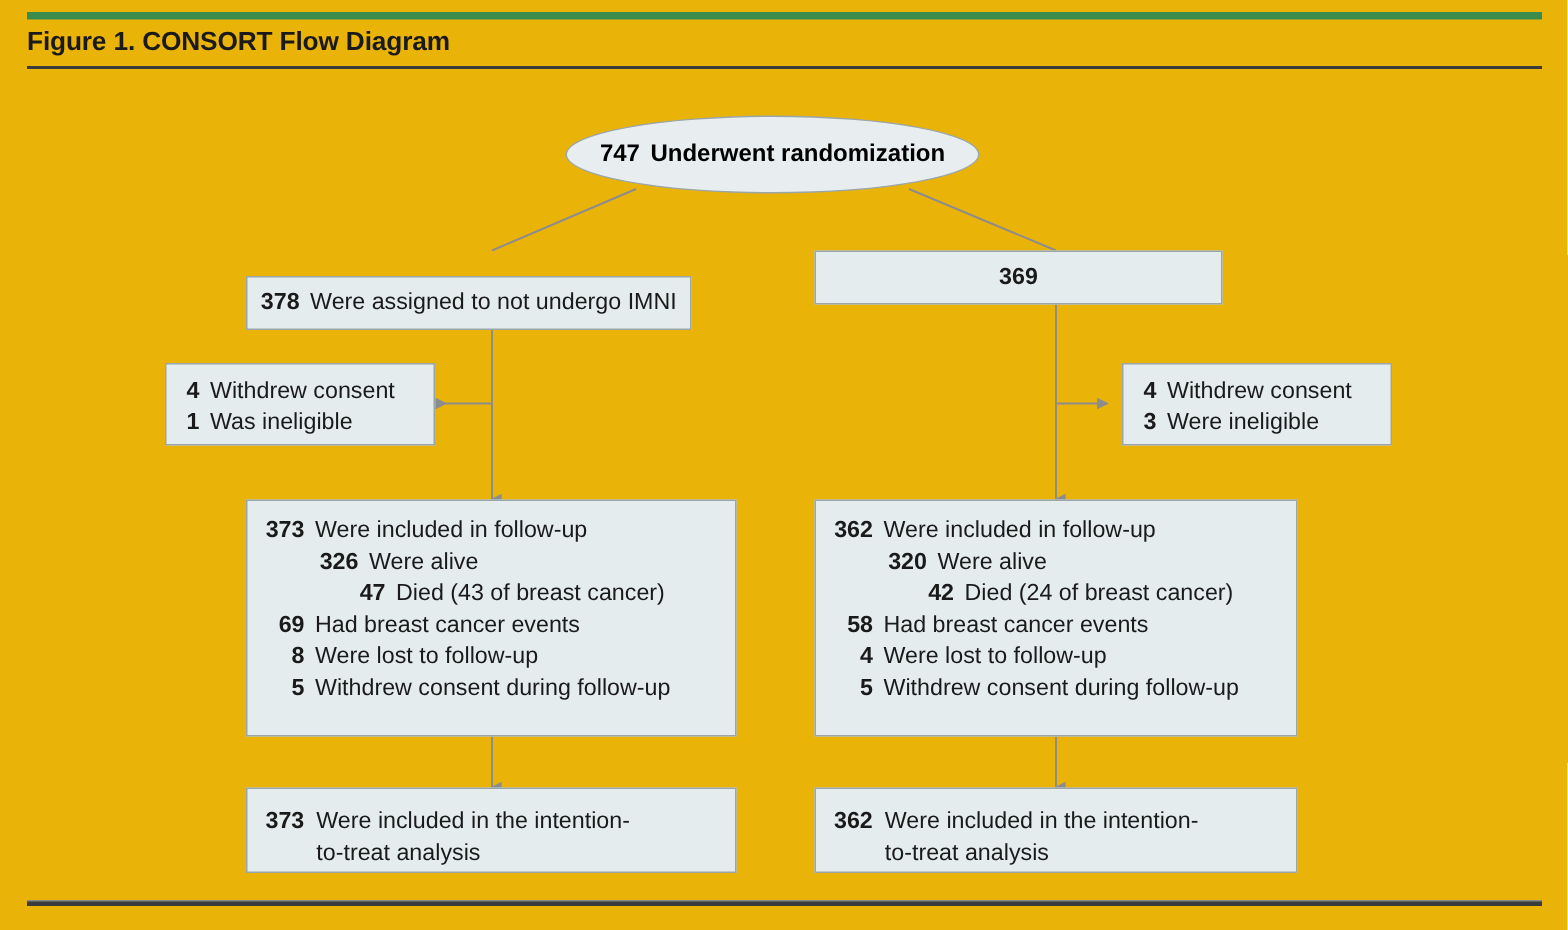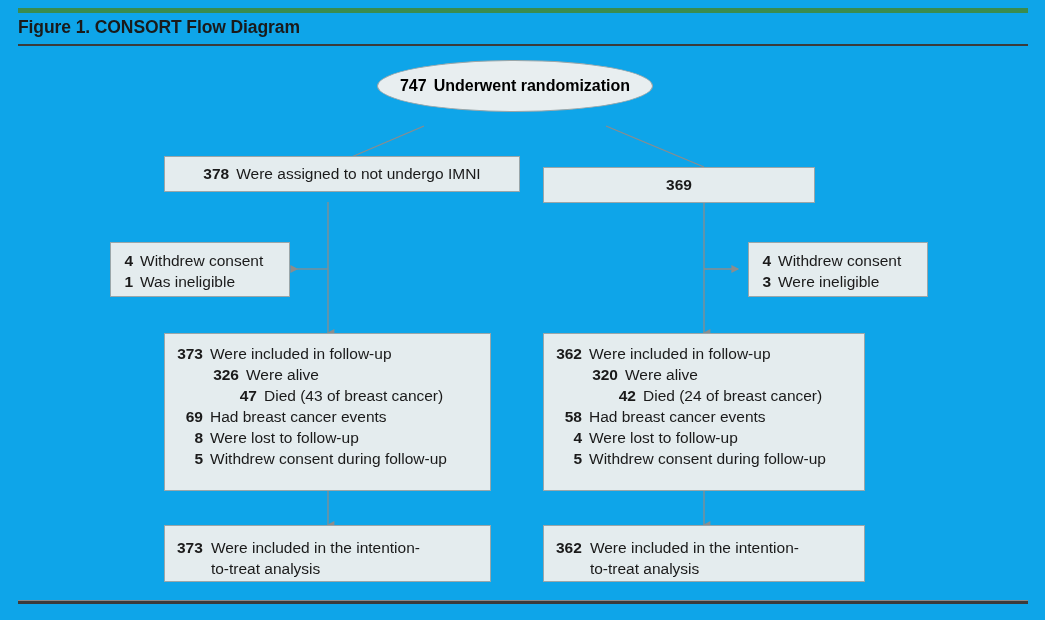--- a/index.html
+++ b/index.html
@@ -4,21 +4,21 @@
 <style>
   html, body {
     margin: 0;
     padding: 0;
     background: #ffffff;
   }
   #page {
     position: relative;
     width: 1045px;
     height: 620px;
-    background: #0ea5e9;
+    background: #eab308;
     font-family: "Liberation Sans", sans-serif;
     overflow: hidden;
   }
 
   
   .green-bar {
     position: absolute;
     left: 18px;
     top: 8px;
     width: 1010px;
@@ -175,26 +175,26 @@
       <line x1="328" y1="491" x2="328" y2="525" marker-end="url(#ah-down)"></line>
 
       <line x1="704" y1="202" x2="704" y2="333" marker-end="url(#ah-down)"></line>
 
       <line x1="704" y1="269" x2="738" y2="269" marker-end="url(#ah-right)"></line>
 
       <line x1="704" y1="491" x2="704" y2="525" marker-end="url(#ah-down)"></line>
     </g>
   </svg>
 
-  <div class="ellipse" style="left:377px; top:60px; width:276px; height:52px;">
+  <div class="ellipse" style="left:377px; top:77px; width:276px; height:52px;">
     <span class="ell-num">747</span>
     <span class="ell-txt">Underwent randomization</span>
   </div>
 
-  <div class="node" style="left:164px; top:156px; width:356px; height:36px;">
+  <div class="node" style="left:164px; top:184px; width:297px; height:36px;">
     <div class="assign">
       <span class="num">378</span>
       <span class="txt">Were assigned to not undergo IMNI</span>
     </div>
   </div>
 
   <div class="node sidebox" style="left:110px; top:242px; width:180px; height:55px;">
     <div class="line">
       <span class="num">4</span>
       <span class="txt">Withdrew consent</span>

